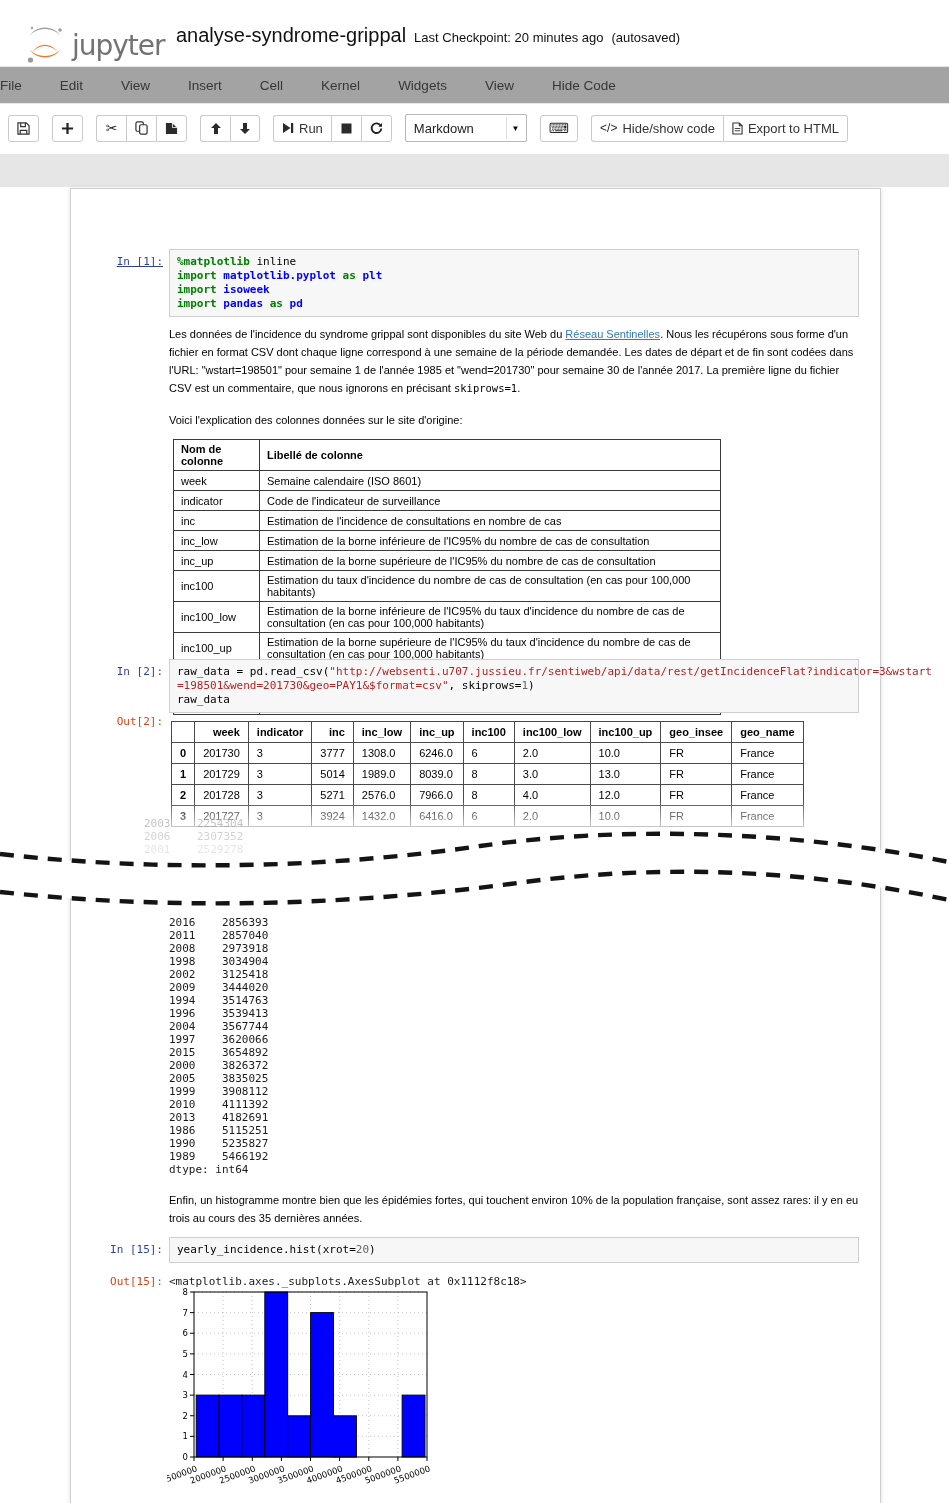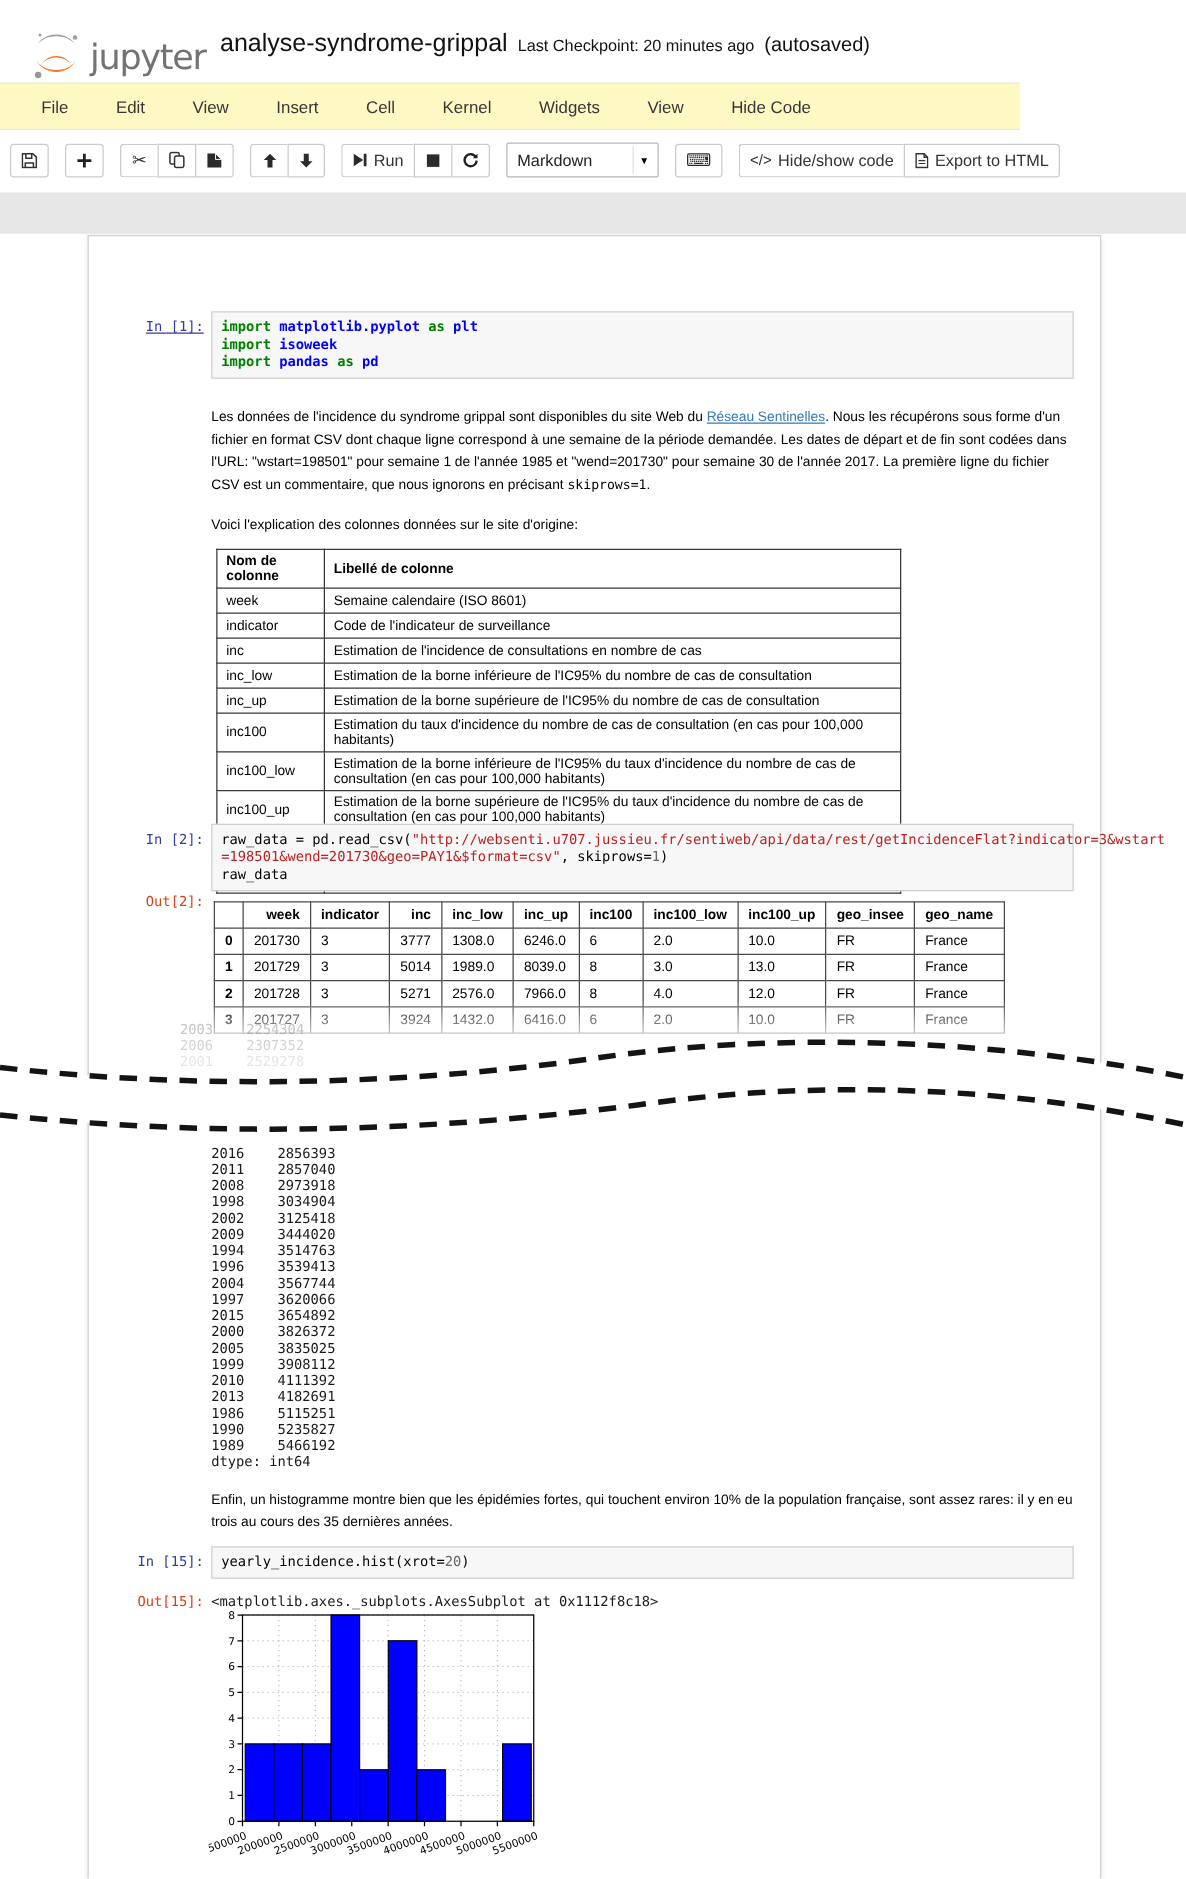--- a/index.html
+++ b/index.html
@@ -6,25 +6,25 @@
   #canvas{position:relative;width:949px;height:1503px;background:#fff;overflow:hidden;
           font-family:"Liberation Sans",sans-serif;color:#000;}
 
   
   .app-header{position:absolute;left:0;top:0;width:949px;height:66px;background:#fff;}
   .logo{position:absolute;left:24px;top:22px;display:flex;align-items:center;}
   .logo-word{font-size:28px;color:#737373;letter-spacing:-1px;margin-left:6px;font-family:"DejaVu Sans",sans-serif;}
   .nb-title-row{position:absolute;left:176px;top:24px;display:flex;align-items:baseline;gap:8px;}
   .nb-title{font-size:20px;color:#111;}
   .nb-checkpoint{font-size:13px;color:#111;}
-  .nb-autosaved{font-size:16px;color:#111;}
+  .nb-autosaved{font-size:13px;color:#111;}
 
   
-  .menubar{position:absolute;left:0;top:66px;width:816px;height:38px;background:#fef9c3;
-           border-top:1px solid #e7e7e7;border-bottom:1px solid #e7e7e7;display:flex;align-items:center;padding-left:33px;box-sizing:border-box;}
+  .menubar{position:absolute;left:0;top:66px;width:949px;height:38px;background:#a3a3a3;
+           border-top:1px solid #e7e7e7;border-bottom:1px solid #e7e7e7;display:flex;align-items:center;box-sizing:border-box;}
   .menubar .mitem{font-size:13.5px;color:#373737;margin-right:38px;cursor:pointer;white-space:nowrap;}
 
   
   .toolbar{position:absolute;left:0;top:106px;width:949px;height:44px;background:#fff;display:flex;align-items:center;padding-left:8px;box-sizing:border-box;}
   .btn-group{display:flex;margin-right:13px;}
   .tbtn{height:27px;min-width:30px;padding:0 8px;background:#fff;border:1px solid #cbcbcb;
         display:flex;align-items:center;justify-content:center;gap:5px;font-size:13px;color:#333;cursor:pointer;box-sizing:border-box;}
   .btn-group .tbtn{border-radius:0;border-right-width:0;}
   .btn-group .tbtn:first-child{border-radius:3px 0 0 3px;}
   .btn-group .tbtn:last-child{border-radius:0 3px 3px 0;border-right-width:1px;}
@@ -203,20 +203,21 @@
     </div>
   </div>
 
   <div class="gray-band"></div>
 
   <div class="container">
 
 
     <div class="prompt in-prompt abs" style="top:66px;text-decoration:underline;">In [1]:</div>
     <div class="codebox" style="top:60px;">
+        <div class="cl"><span class="tok-k">%matplotlib</span><span class="tok-t"> inline</span></div>
         <div class="cl"><span class="tok-k">import</span><span class="tok-nn"> matplotlib.pyplot</span><span class="tok-k"> as</span><span class="tok-nn"> plt</span></div>
         <div class="cl"><span class="tok-k">import</span><span class="tok-nn"> isoweek</span></div>
         <div class="cl"><span class="tok-k">import</span><span class="tok-nn"> pandas</span><span class="tok-k"> as</span><span class="tok-nn"> pd</span></div>
       </div>
 
     <div class="md abs" style="left:98px;top:136px;width:694px;">
       <span>Les données de l'incidence du syndrome grippal sont disponibles du site Web du </span><a>Réseau Sentinelles</a><span>. Nous les récupérons sous forme d'un fichier en format CSV dont chaque ligne correspond à une semaine de la période demandée. Les dates de départ et de fin sont codées dans l'URL: "wstart=198501" pour semaine 1 de l'année 1985 et "wend=201730" pour semaine 30 de l'année 2017. La première ligne du fichier CSV est un commentaire, que nous ignorons en précisant </span><span class="mono-inline">skiprows=1</span><span>.</span>
     </div>
     <div class="md abs" style="left:98px;top:222px;width:694px;">Voici l'explication des colonnes données sur le site d'origine:</div>
 

